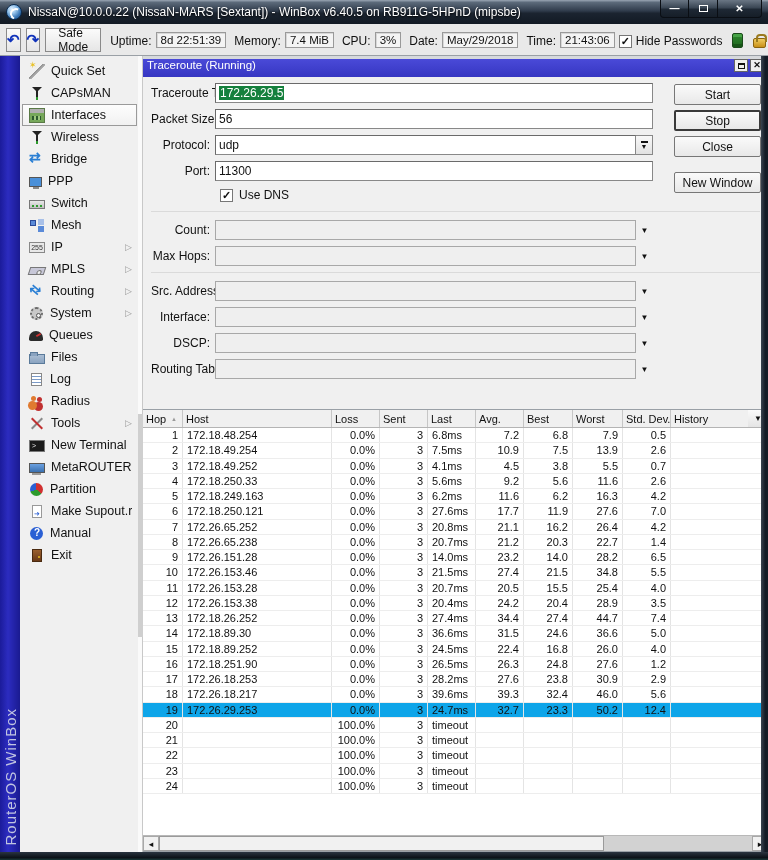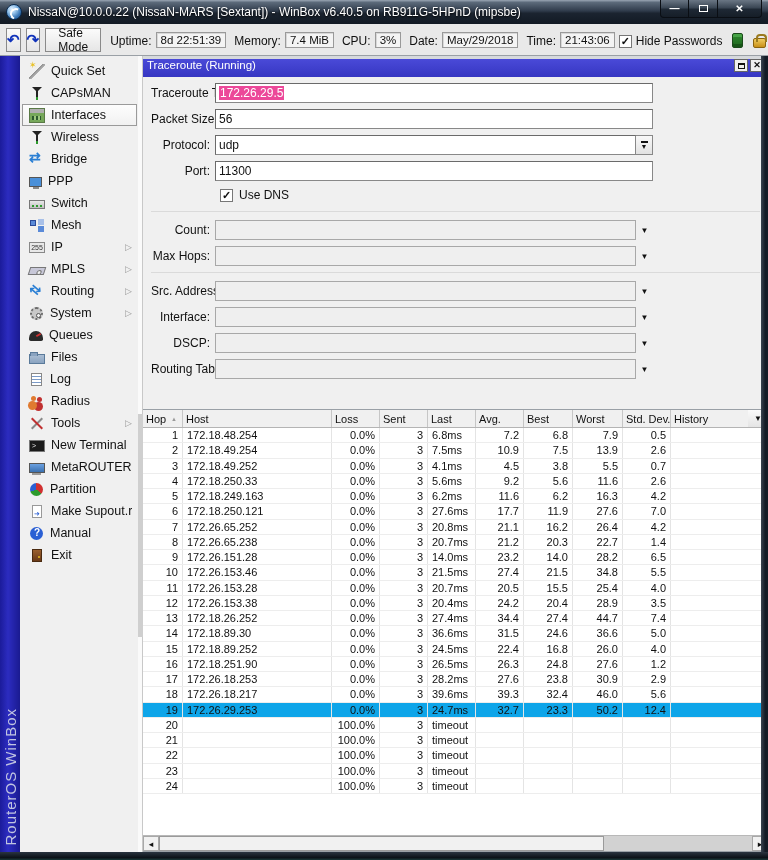--- a/index.html
+++ b/index.html
@@ -71,21 +71,21 @@
     display:flex;align-items:center;justify-content:center;margin-left:2px;font-weight:bold;line-height:1;}
   .dbtn .rest{width:7px;height:6px;border:1px solid #111;border-top-width:2px;}
 
   .dlgform{flex:none;position:relative;padding:6px 8px 2px 8px;font-size:12px;color:#111;height:332px;}
   .frow{display:flex;align-items:center;height:20px;margin-bottom:6px;}
   .flabel{width:64px;text-align:right;flex:none;padding-right:5px;white-space:nowrap;}
   .finput{height:20px;border:1px solid #888;border-top-color:#6a6a6a;border-left-color:#6a6a6a;
     background:#fff;padding:0 3px;display:flex;align-items:center;font-size:12px;width:438px;}
   .finput.w2{width:414px;}
   .finput.combo{width:421px;}
-  .hl{background:#ec4899;color:#fff;padding:0 1px;}
+  .hl{background:#15803d;color:#fff;padding:0 1px;}
   .unit{margin-left:5px;}
   .combobtn{width:17px;height:20px;border:1px solid #888;border-left:none;background:linear-gradient(#f8f8f8,#e2e2e2);
     display:flex;flex-direction:column;align-items:center;justify-content:center;font-size:7px;line-height:5px;color:#111;}
   .combobtn .bar{width:7px;height:2px;background:#111;margin-bottom:1px;}
   .dis{background:#efefef;border:1px solid #a8a8a8;width:421px;}
   .ddarrow{width:17px;text-align:center;font-size:8px;color:#111;}
   .sep{height:1px;background:#dadada;margin:2px 0 8px 0;}
   .dnsrow{margin-left:69px;display:flex;align-items:center;gap:6px;height:16px;margin-bottom:8px;}
   .btncol{position:absolute;right:7px;top:7px;width:87px;display:flex;flex-direction:column;gap:5px;}
   .pbtn{height:21px;border:1px solid #777;background:linear-gradient(#fafafa,#e8e8e8);font-size:12px;
@@ -398,20 +398,26 @@
           <span class="flabel">DSCP:</span>
           <div class="finput dis"></div>
           <span class="ddarrow">▼</span>
         </div>
         <div class="frow">
           <span class="flabel">Routing Table:</span>
           <div class="finput dis"></div>
           <span class="ddarrow">▼</span>
         </div>
 
+        <div class="btncol">
+          <div class="pbtn">Start</div>
+          <div class="pbtn default">Stop</div>
+          <div class="pbtn">Close</div>
+          <div class="pbtn gap">New Window</div>
+        </div>
       </div>
 
       <div class="tablewrap">
         <div class="thead">
           <div class="th c-hop">
               <span>Hop</span>
               <span class="sortmark">▲</span>
             </div>
           <div class="th c-host">Host</div>
           <div class="th c-loss">Loss</div>

